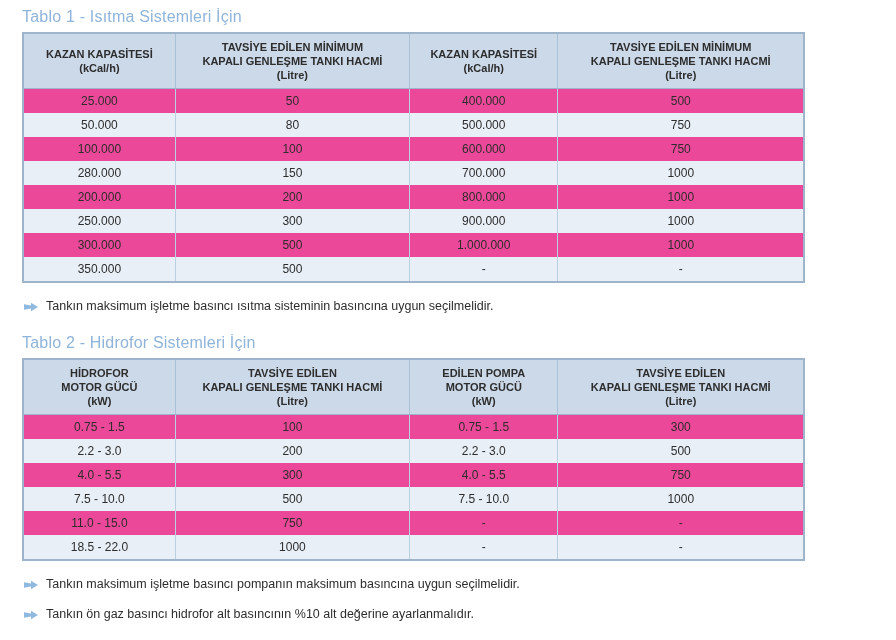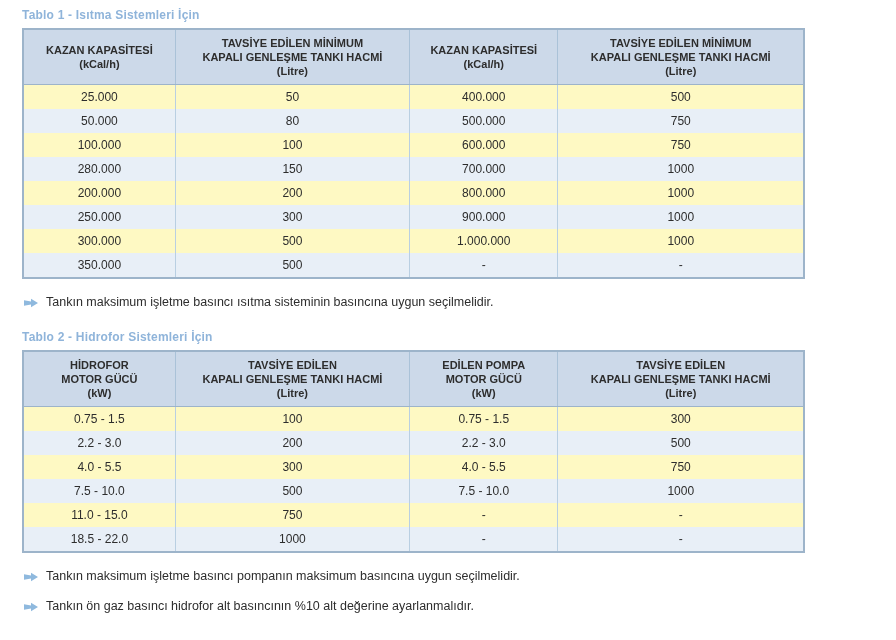--- a/index.html
+++ b/index.html
@@ -10,22 +10,22 @@
     height: 640px;
     font-family: "Liberation Sans", sans-serif;
     color: #2d2d2d;
     overflow: hidden;
   }
   .wrap {
     padding: 4px 22px 0 22px;
   }
   .tbl-title {
     color: #8fb4da;
-    font-size: 12px;
-    font-weight: bold;
+    font-size: 16px;
+    font-weight: normal;
     margin: 4px 0 6px 0;
     letter-spacing: 0.2px;
   }
   .tbl-title.second {
     margin-top: 19px;
   }
   table.data {
     border-collapse: collapse;
     width: 783px;
     table-layout: fixed;
@@ -44,21 +44,21 @@
     border-bottom: 1px solid #9db4ca;
     height: 42px;
   }
   table.data td {
     font-size: 12px;
     line-height: 14px;
     text-align: center;
     vertical-align: middle;
     padding: 5px 4px;
     border-left: 1px solid #b9cfe2;
-    background: #fef9c3;
+    background: #ec4899;
   }
   table.data th:first-child,
   table.data td:first-child {
     border-left: none;
   }
   table.data tbody tr:nth-child(even) td {
     background: #e8eff7;
   }
   .notes {
     margin: 15px 0 0 2px;

